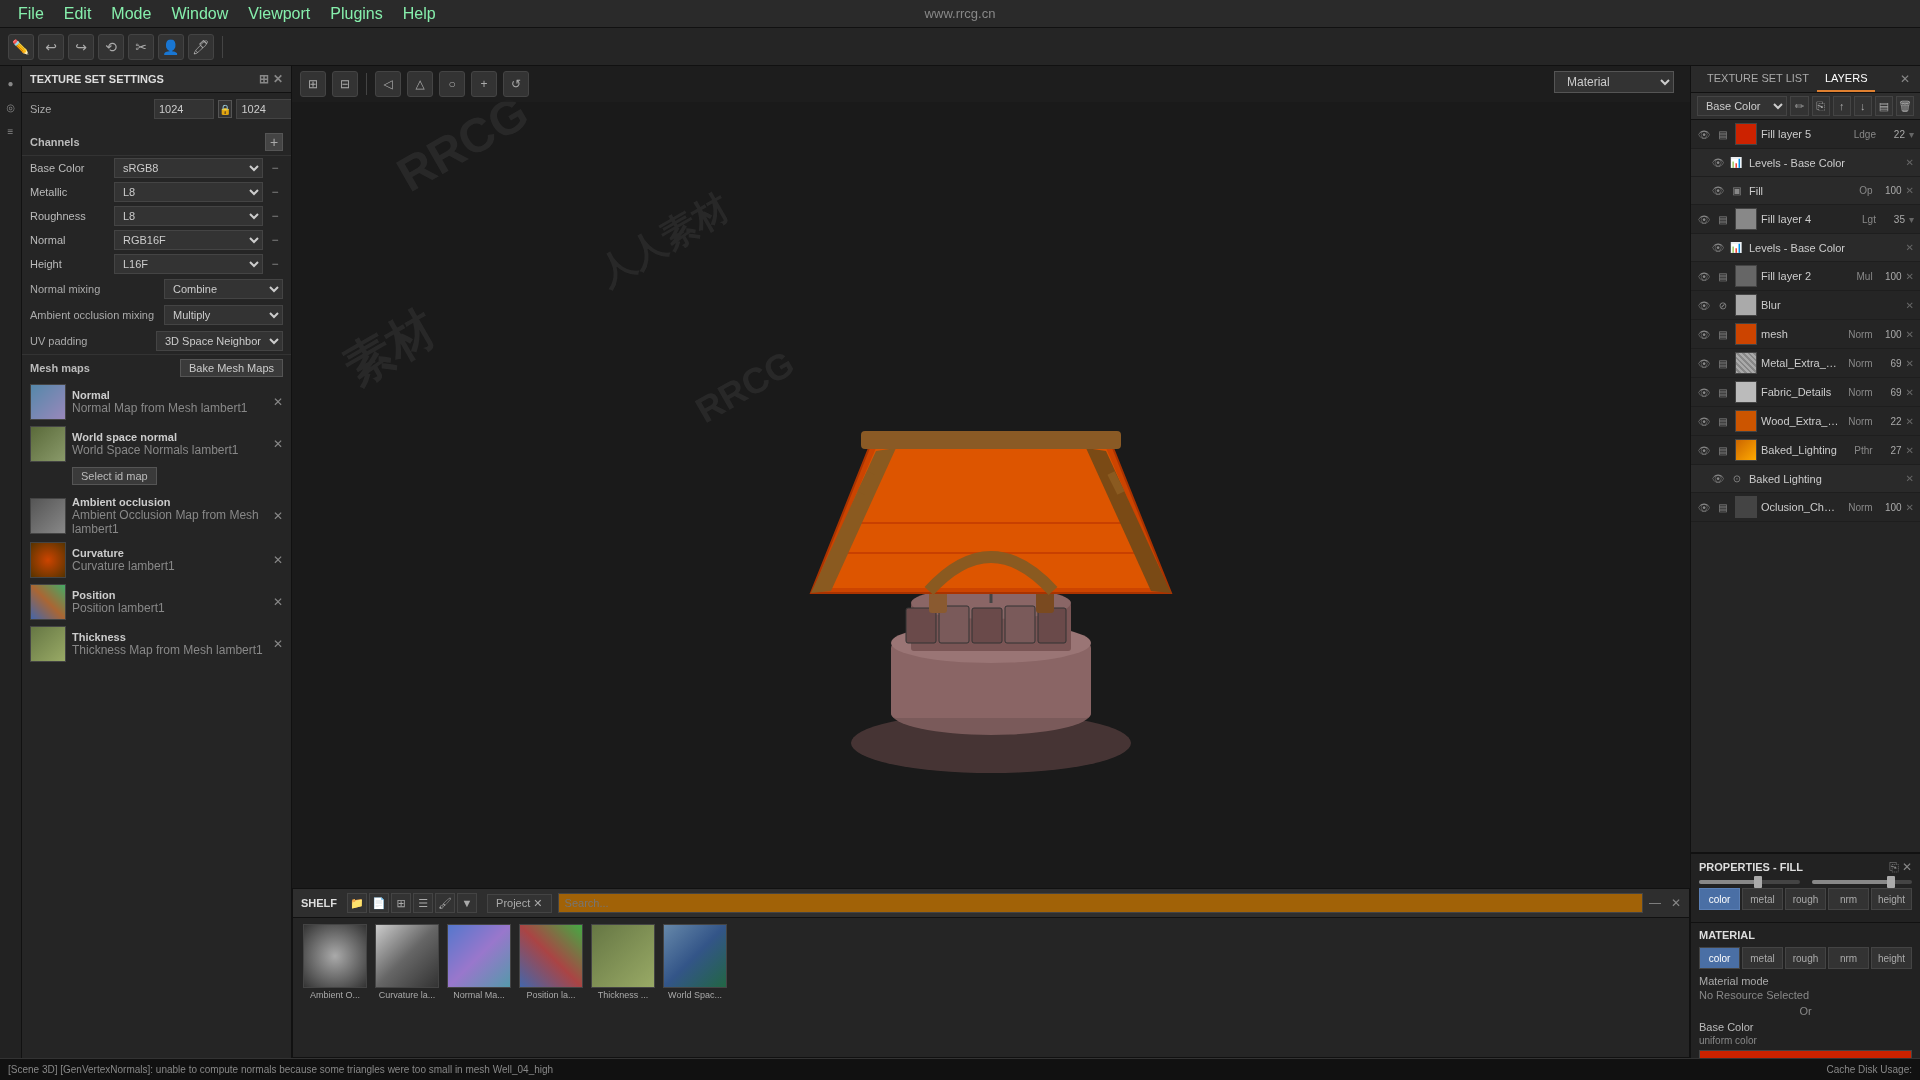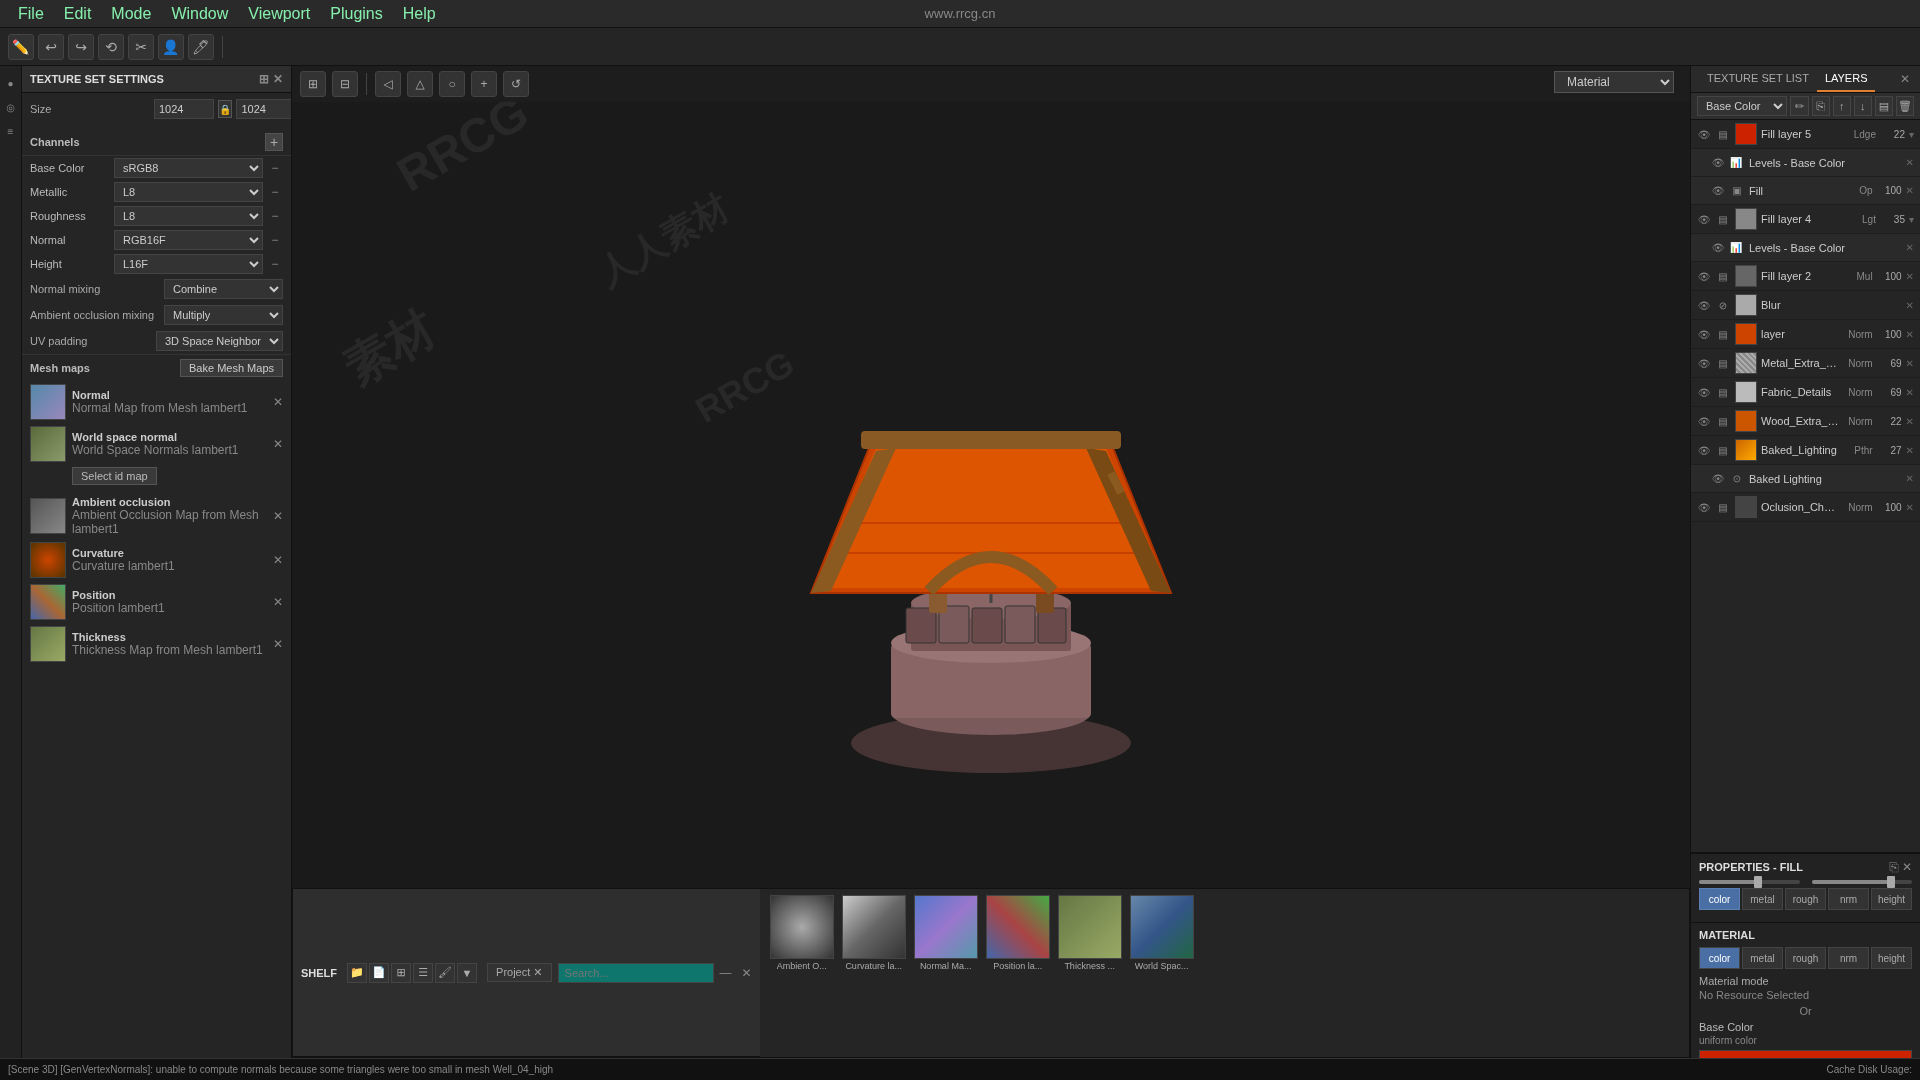--- a/index.html
+++ b/index.html
@@ -673,20 +673,21 @@
     
     .shelf-panel {
       position: absolute;
       bottom: 22px;
       left: 292px;
       right: 230px;
       height: 170px;
       background: #252525;
       border: 1px solid #111;
       display: flex;
+      flex-direction: column;
       z-index: 5;
     }
     .shelf-header {
       display: flex;
       align-items: center;
       padding: 4px 8px;
       background: #2e2e2e;
       border-bottom: 1px solid #111;
       gap: 6px;
     }
@@ -781,21 +782,21 @@
       border: 1px solid #444;
       color: #aaa;
       cursor: pointer;
       display: flex;
       align-items: center;
       justify-content: center;
       font-size: 11px;
     }
     .shelf-search {
       flex: 1;
-      background: #0f766e;
+      background: #a16207;
       border: 1px solid #444;
       color: #ccc;
       font-size: 11px;
       padding: 2px 6px;
       height: 20px;
     }
 
     
     .watermark-overlay {
       position: absolute;
@@ -1188,21 +1189,21 @@
         <div class="layer-type-icon">⊘</div>
         <div class="layer-thumb" style="background:#aaa;"></div>
         <span class="layer-name">Blur</span>
         <span class="layer-close">✕</span>
       </div>
 
       <div class="layer-item">
         <div class="layer-vis-btn">👁</div>
         <div class="layer-type-icon">▤</div>
         <div class="layer-thumb" style="background:#cc4400;"></div>
-        <span class="layer-name">layer</span>
+        <span class="layer-name">mesh</span>
         <span class="layer-mode">Norm</span>
         <span class="layer-opacity">100</span>
         <span class="layer-close">✕</span>
       </div>
 
       <div class="layer-item">
         <div class="layer-vis-btn">👁</div>
         <div class="layer-type-icon">▤</div>
         <div class="layer-thumb" style="background: repeating-linear-gradient(45deg, #aaa, #aaa 2px, #888 2px, #888 4px);"></div>
         <span class="layer-name">Metal_Extra_Details</span>

